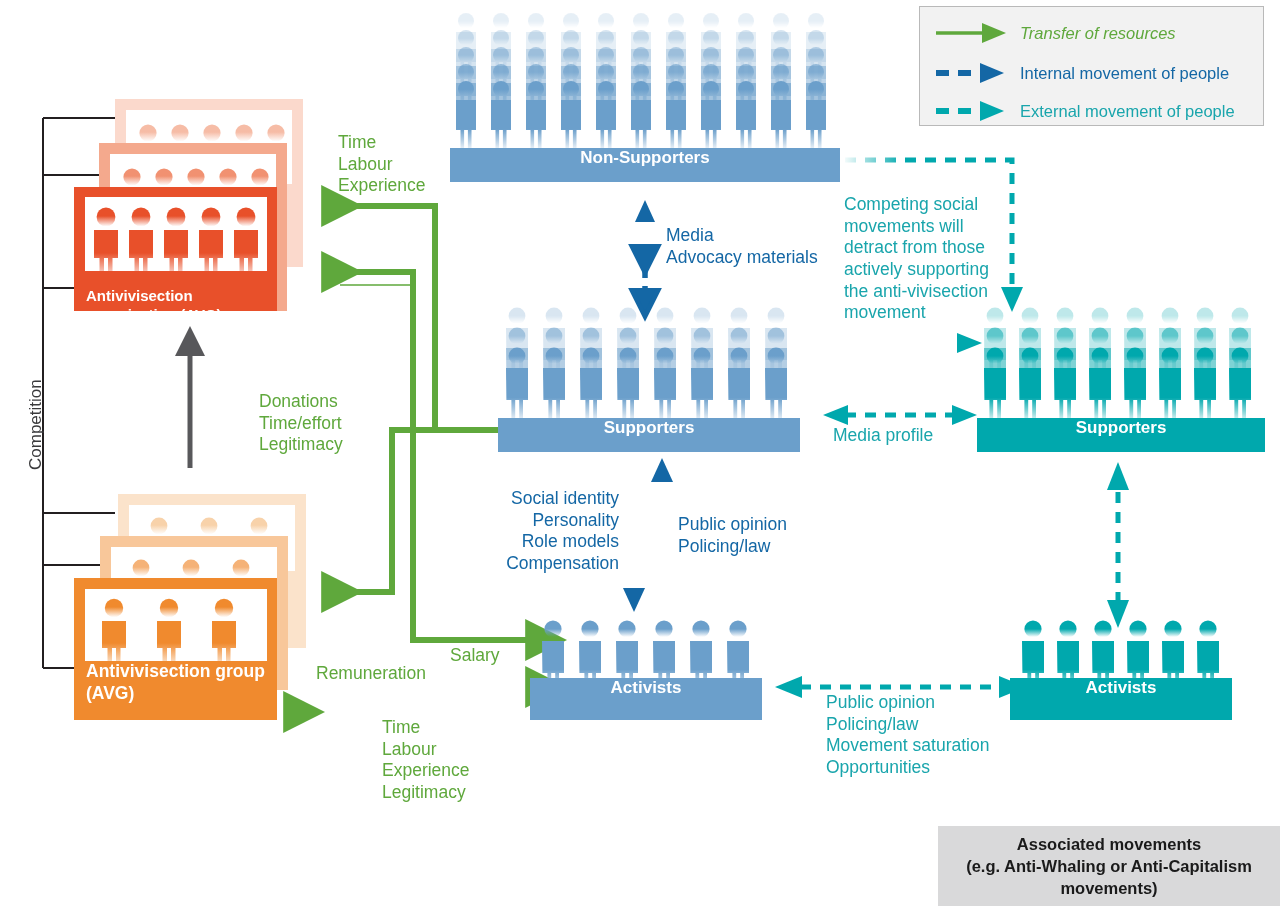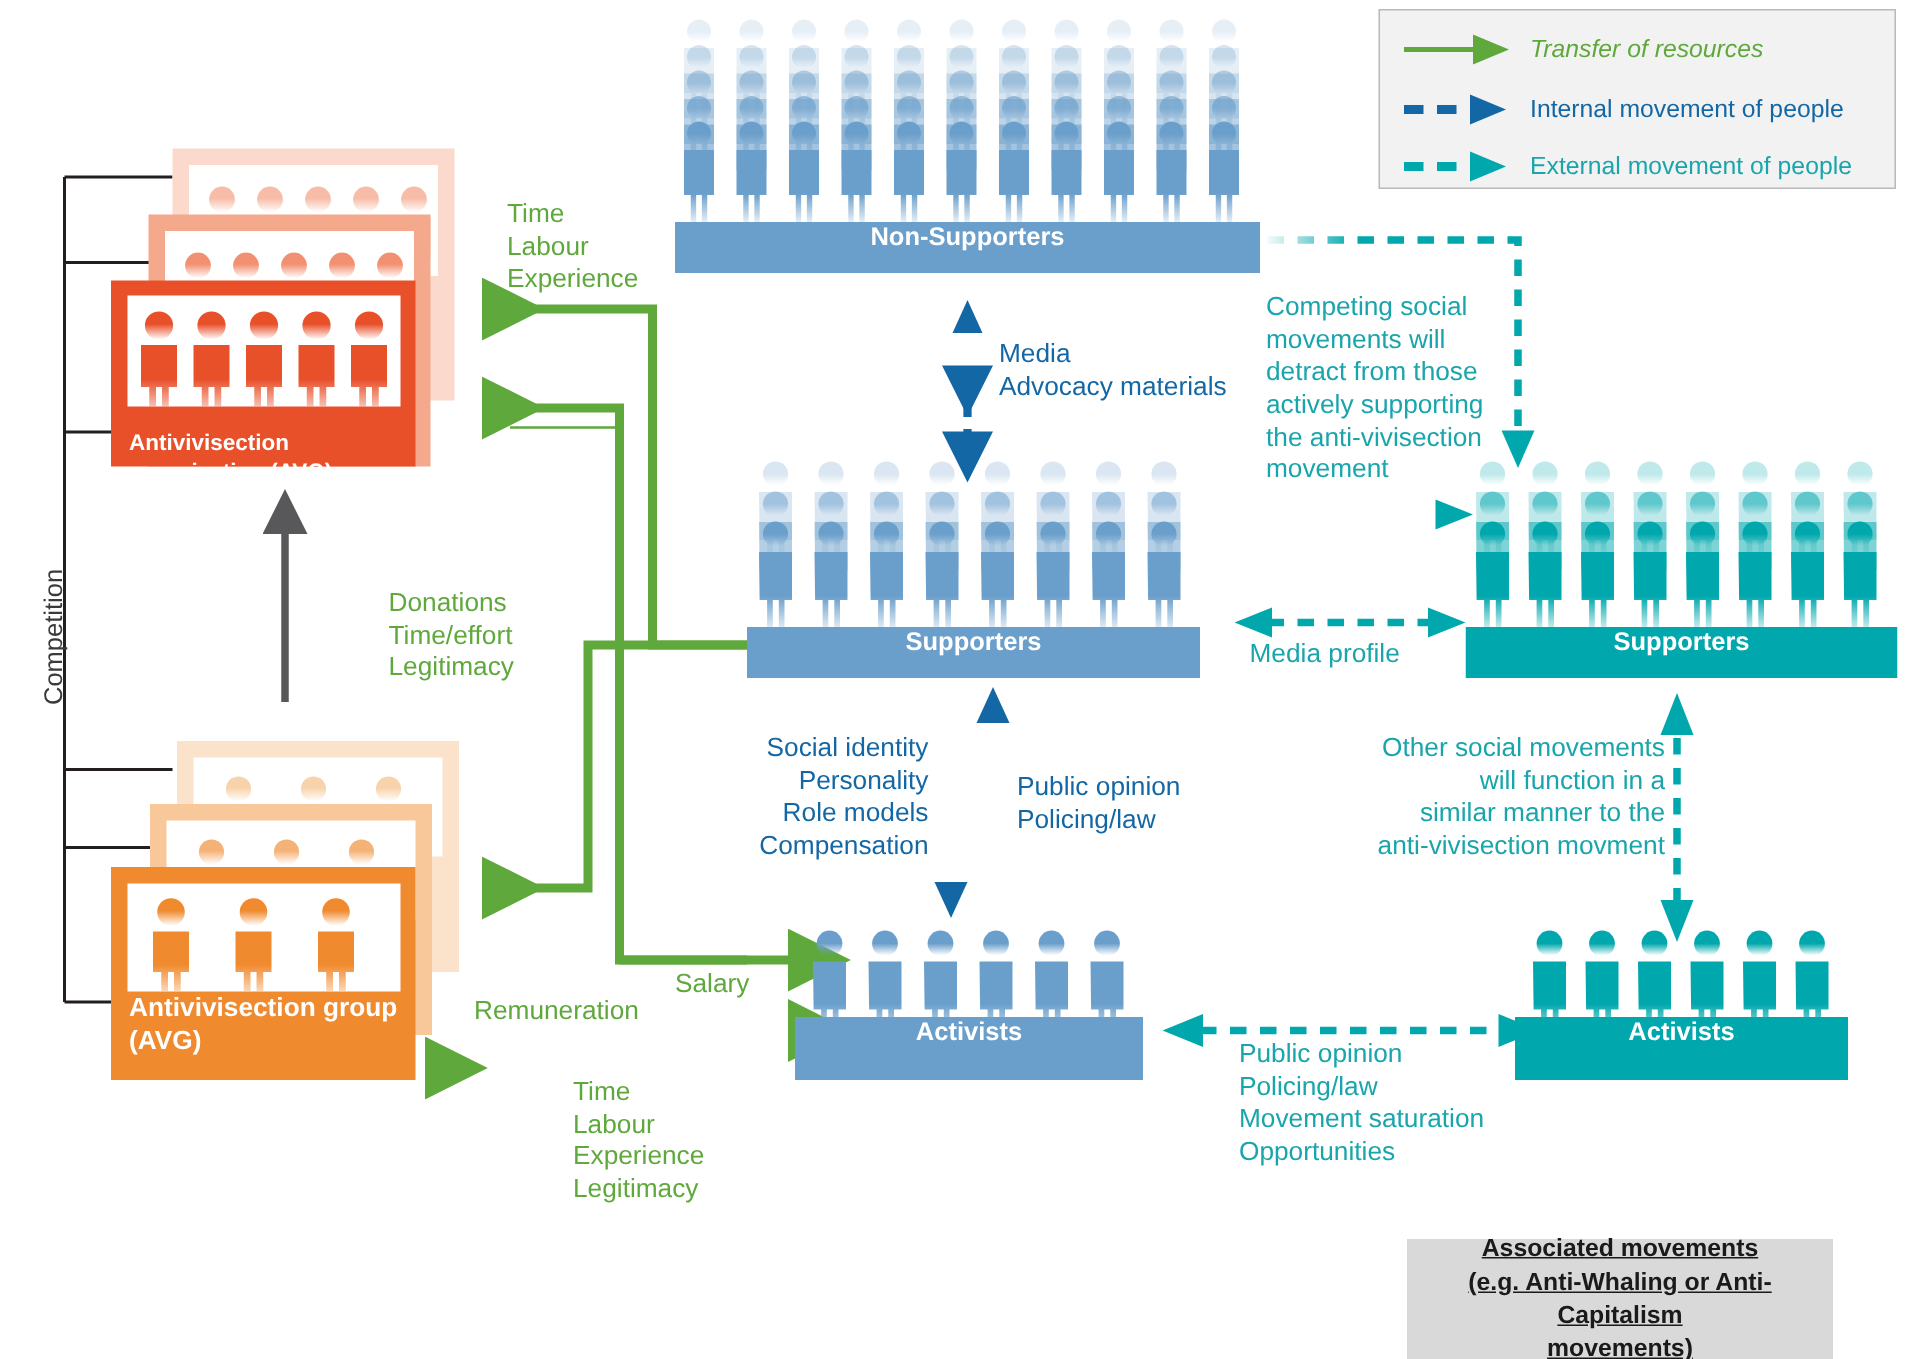--- a/index.html
+++ b/index.html
@@ -947,24 +947,20 @@
   <div class="tx t-blue" style="left:678px;top:514px;">Public opinion
 Policing/law</div>
 
   <div class="tx t-teal" style="left:844px;top:194px;">Competing social
 movements will
 detract from those
 actively supporting
 the anti-vivisection
 movement</div>
   <div class="tx t-teal" style="left:833px;top:425px;">Media profile</div>
-  <div class="tx t-teal" style="left:910px;top:488px;width:200px;text-align:right;">Other social movements
-will function in a
-similar manner to the
-anti-vivisection movment</div>
   <div class="tx t-teal" style="left:826px;top:692px;">Public opinion
 Policing/law
 Movement saturation
 Opportunities</div>
 
   <div id="legend" style="left:919px;top:6px;width:345px;height:120px;">
 
     <div class="row" style="left:14px;top:10px;width:320px;height:32px;font-style:italic;">
       <svg width="74" height="22" viewBox="0 0 74 22">
         <path d="M2,11 L52,11" stroke="#5FA83C" stroke-width="3.4" fill="none"></path>
@@ -983,17 +979,17 @@
 
     <div class="row" style="left:14px;top:88px;width:320px;height:32px;">
       <svg width="74" height="22" viewBox="0 0 74 22">
         <path d="M2,11 L48,11" stroke="#00A8AD" stroke-width="6" stroke-dasharray="13 9" fill="none"></path>
         <path d="M46,1 L70,11 L46,21 z" fill="#00A8AD"></path>
       </svg>
       <span class="ltext" style="margin-left:12px;color:#19A5AC;">External movement of people</span>
     </div>
   </div>
 
-  <div class="footer" style="left:938px;top:826px;width:284px;height:80px;text-decoration:underline;">Associated movements
+  <div class="footer" style="left:938px;top:826px;width:342px;height:80px;">Associated movements
 (e.g. Anti-Whaling or Anti-Capitalism
 movements)</div>
 
 </div>
 
 </body></html>

